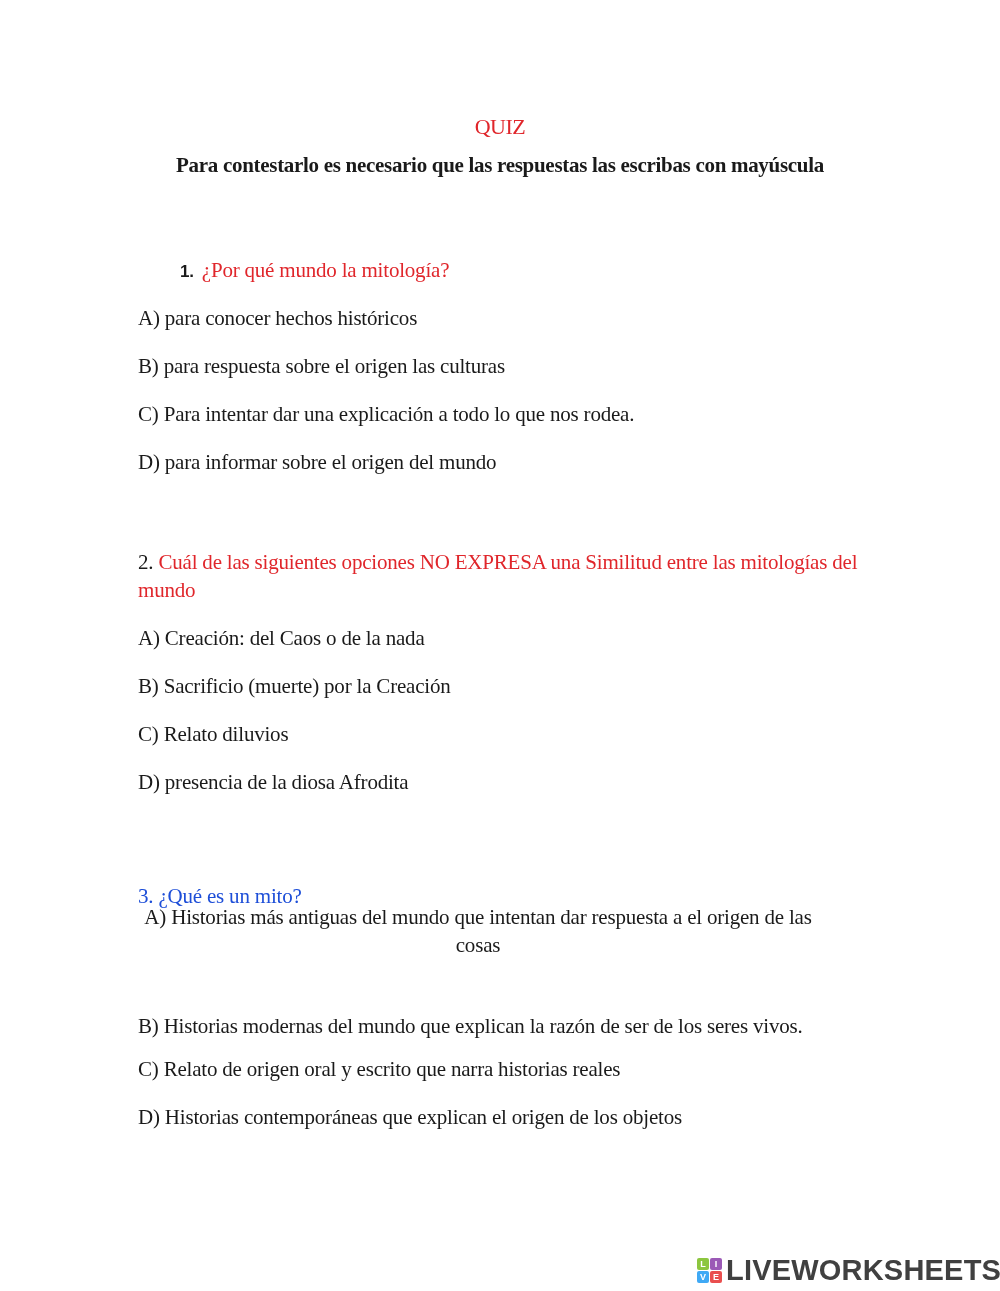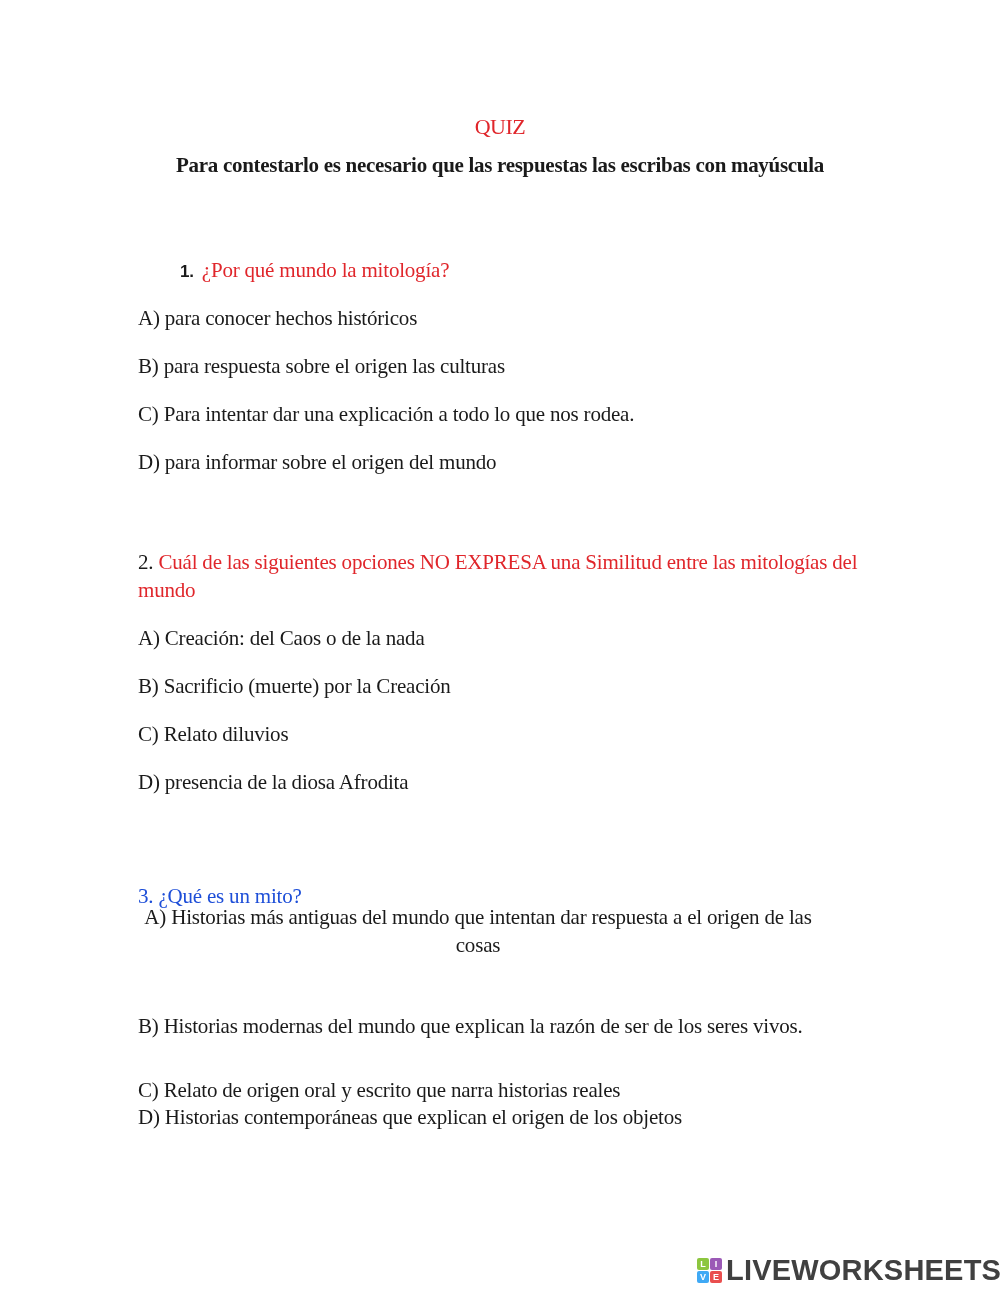--- a/index.html
+++ b/index.html
@@ -47,21 +47,21 @@
   <div class="opt" style="top:672px;">B) Sacrificio (muerte) por la Creación</div>
   <div class="opt" style="top:720px;">C) Relato diluvios</div>
   <div class="opt" style="top:768px;">D) presencia de la diosa Afrodita</div>
 
   <div class="q red" style="top:882px; color:#1d4ed8;">
     <span>3.</span>
     <span>¿Qué es un mito?</span>
   </div>
   <div class="opt" style="top:903px;text-align:center;">A) Historias más antiguas del mundo que intentan dar respuesta a el origen de las cosas</div>
   <div class="opt" style="top:1005px;margin-top:7px;">B) Historias modernas del mundo que explican la razón de ser de los seres vivos.</div>
-  <div class="opt" style="top:1055px;margin-top:21px;">C) Relato de origen oral y escrito que narra historias reales</div>
+  <div class="opt" style="top:1055px;">C) Relato de origen oral y escrito que narra historias reales</div>
   <div class="opt" style="top:1103px;">D) Historias contemporáneas que explican el origen de los objetos</div>
 
   <div class="logo">
     <div class="logo-grid">
       <span style="background:#8cc63f">L</span>
       <span style="background:#9b59b6">I</span>
       <span style="background:#3fa9f5">V</span>
       <span style="background:#e94e4e">E</span>
     </div>
     <span class="logo-text">LIVEWORKSHEETS</span>

